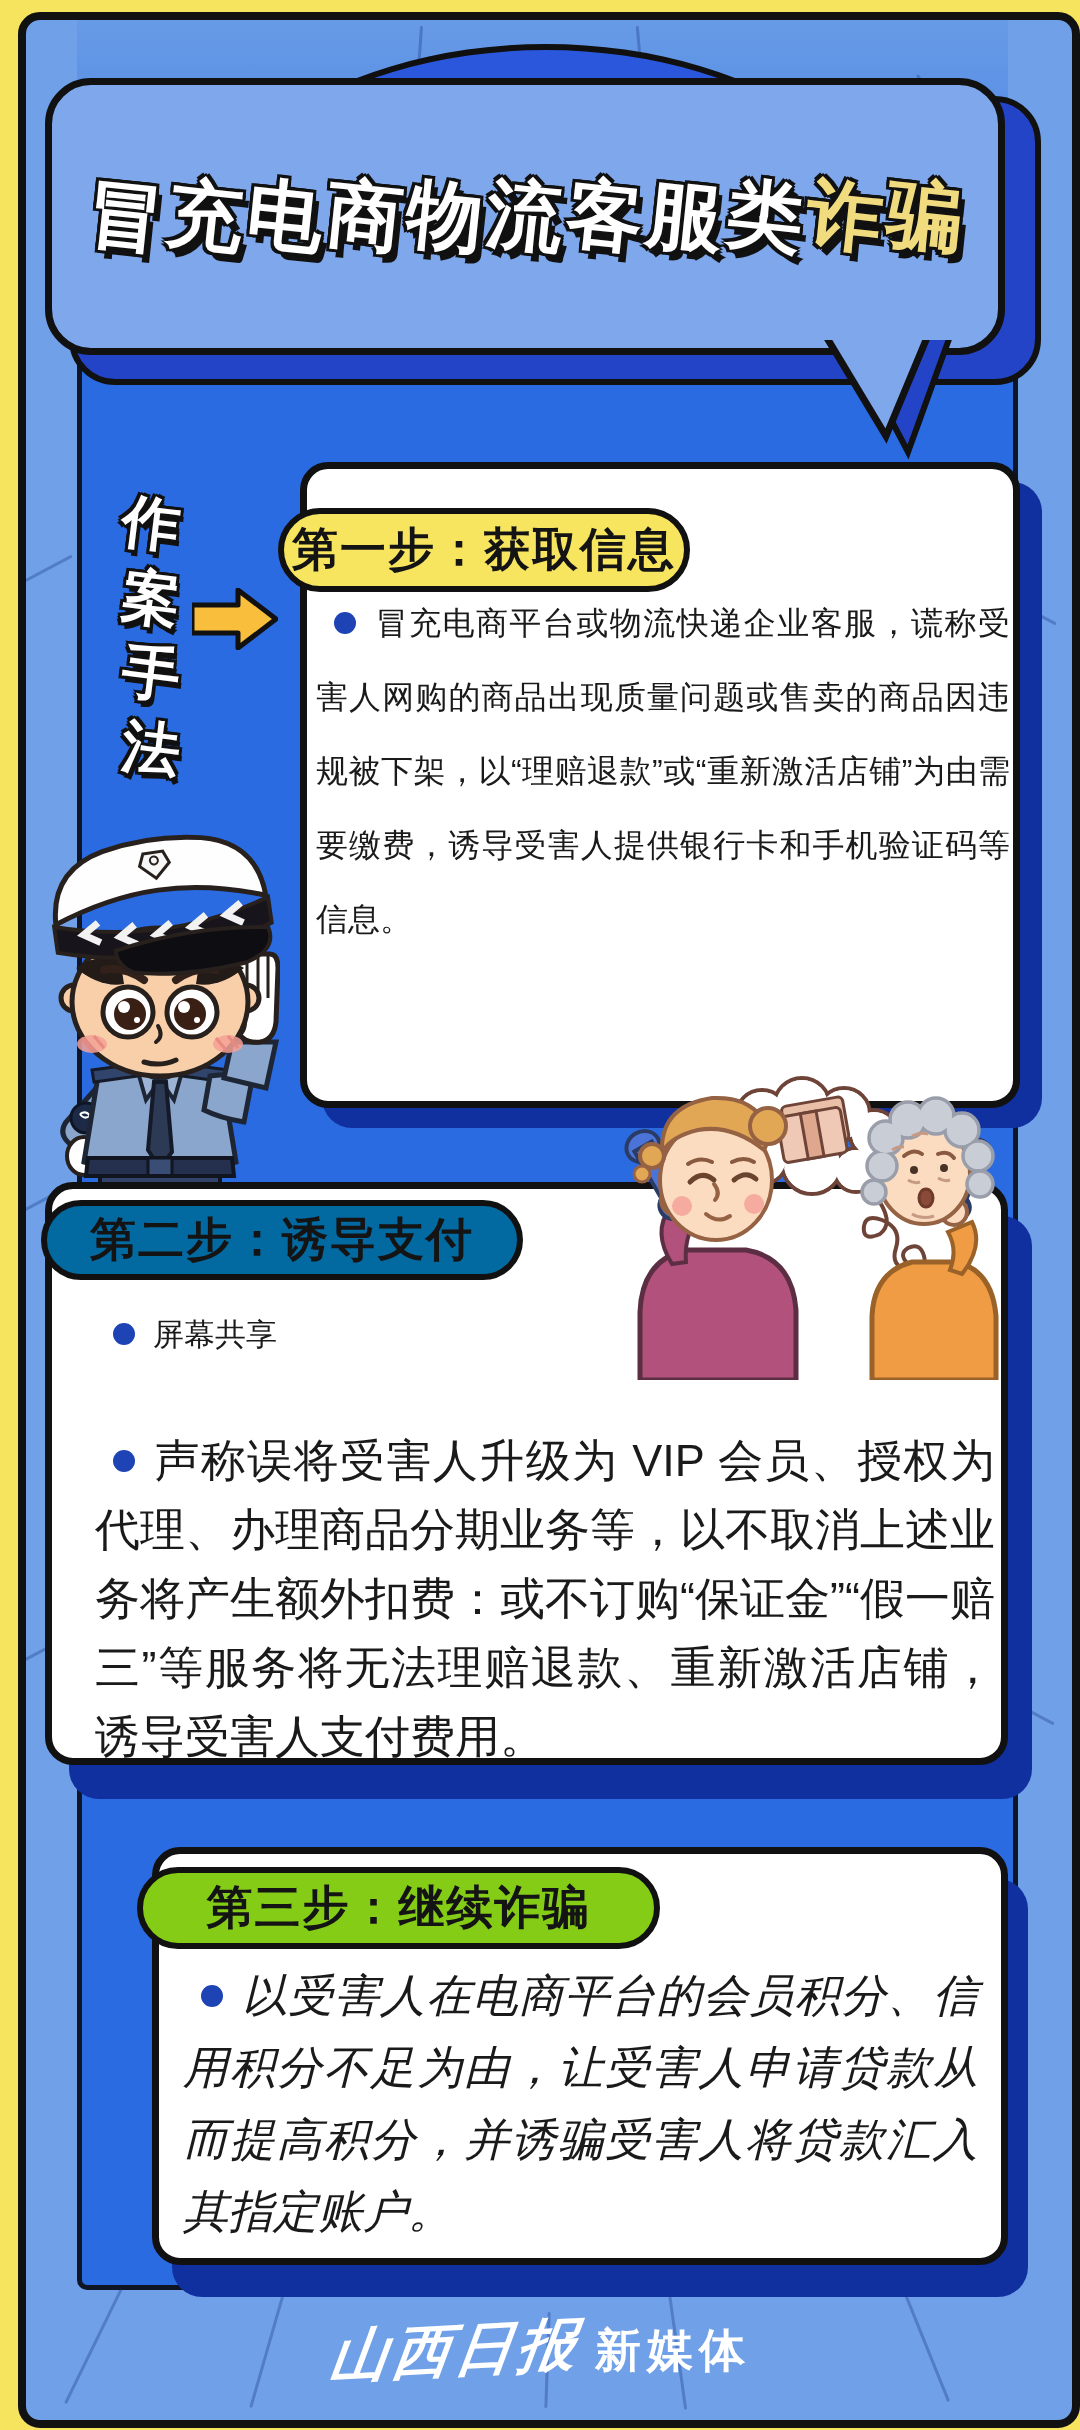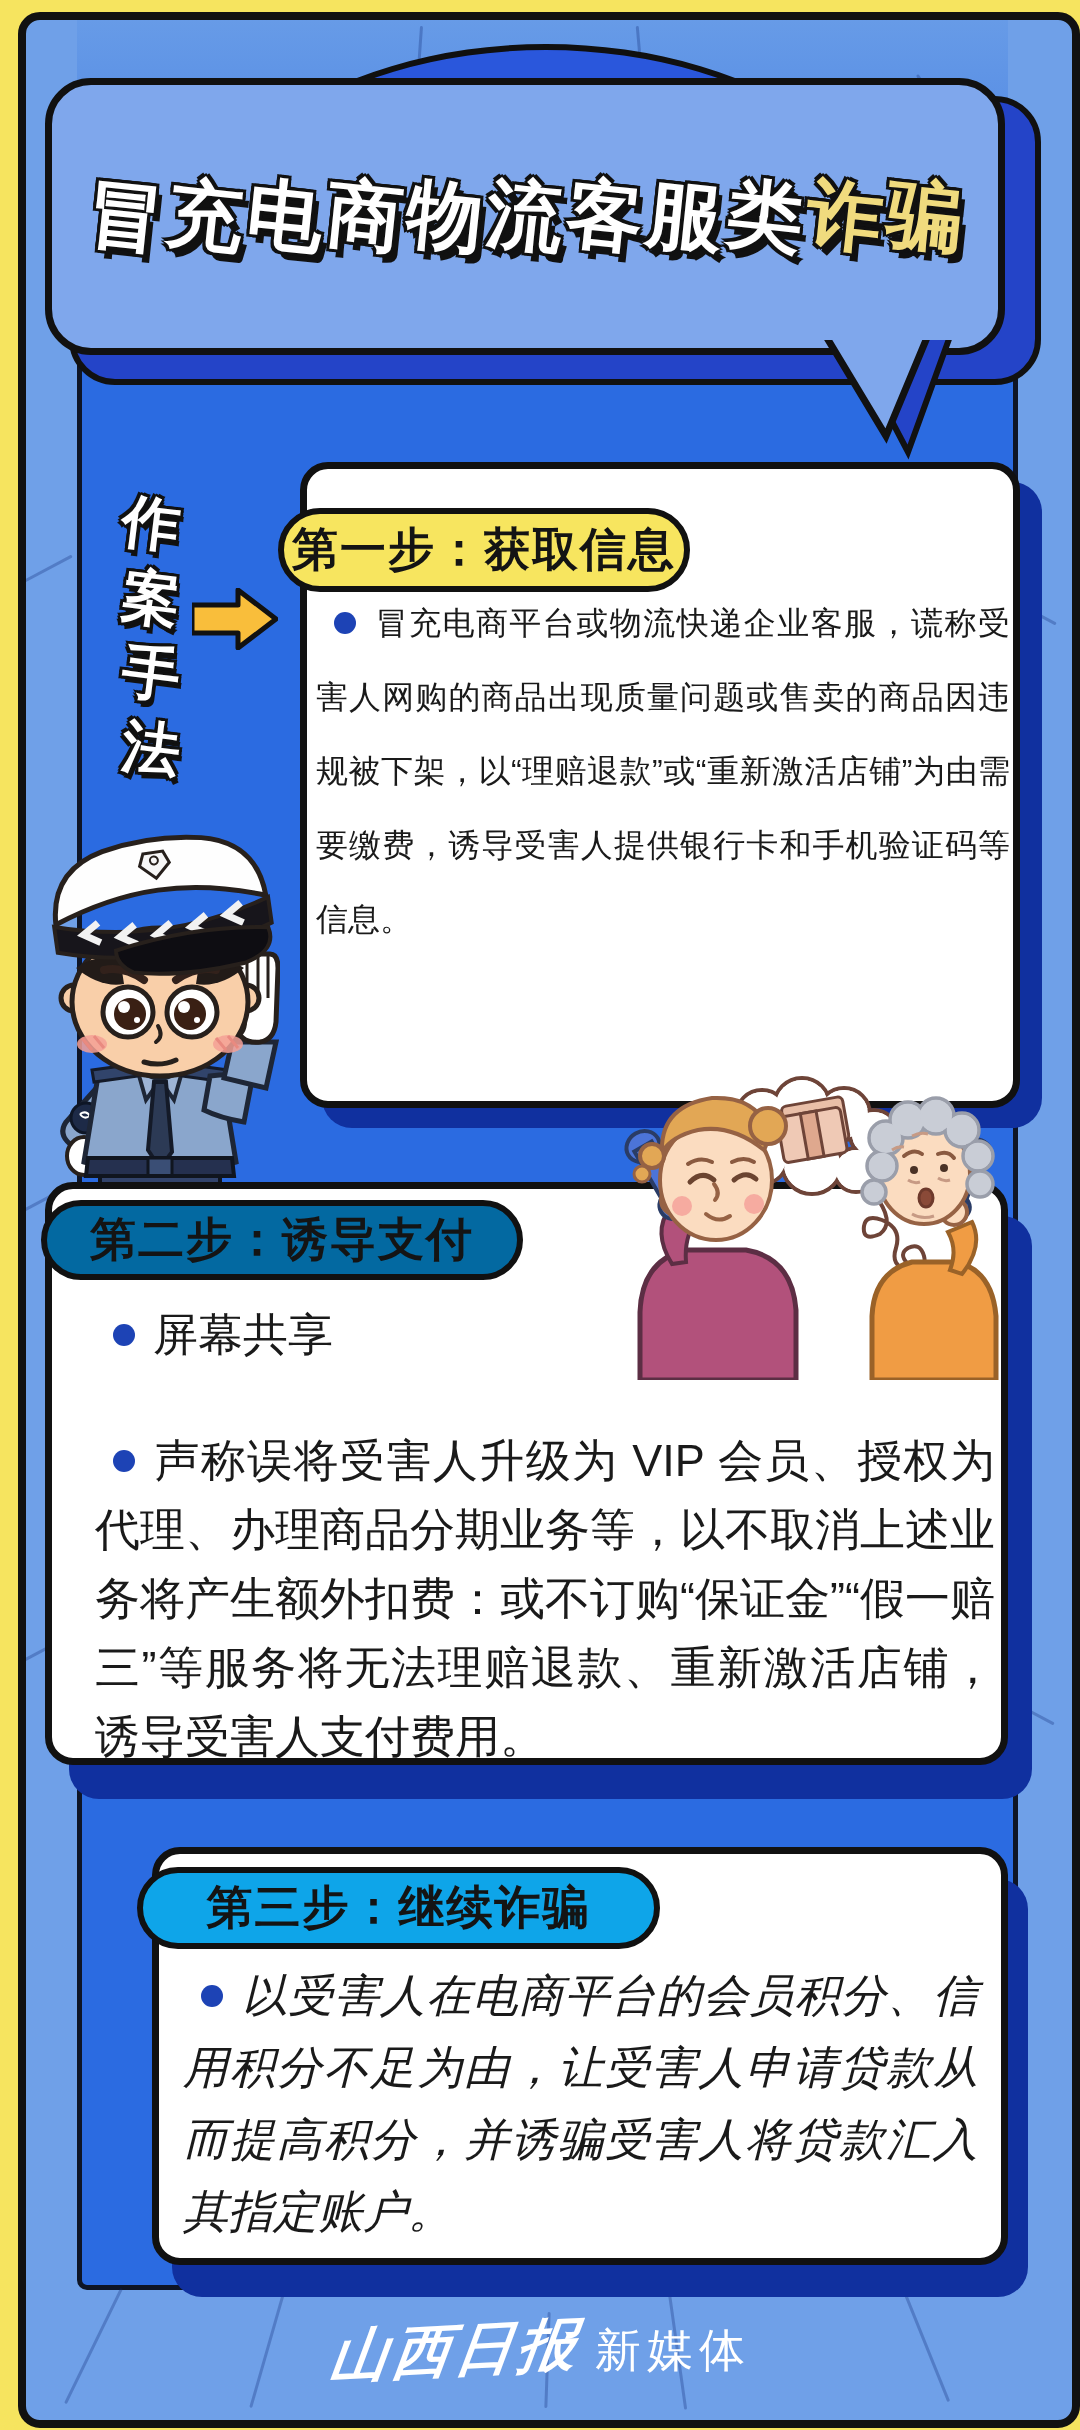--- a/index.html
+++ b/index.html
@@ -35,34 +35,34 @@
   .title span.hl{color:#F0DB7E;}
   .side-label{position:absolute;left:96px;top:476px;width:86px;}
   .side-label span{display:block;font-size:58px;font-weight:900;color:#fff;line-height:1;
     margin-bottom:17px;transform:rotate(7deg);
     text-shadow:3px 0 #111,-3px 0 #111,0 3px #111,0 -3px #111,3px 3px #111,-3px 3px #111,3px -3px #111,-3px -3px #111,4px 6px 0 #111;}
   .cshadow{position:absolute;background:#10309F;border-radius:30px;}
   .card{position:absolute;background:#fff;border:7px solid #111;border-radius:28px;box-sizing:border-box;}
   .pill{position:absolute;box-sizing:border-box;border:6px solid #111;border-radius:46px;
     display:flex;align-items:center;justify-content:center;
     font-size:46px;font-weight:900;color:#141414;letter-spacing:2px;white-space:nowrap;}
-  .pill1{background:#F7E55F;margin-top:28px;} .pill2{background:#0369a1;} .pill3{background:#0ea5e9;}
+  .pill1{background:#F7E55F;margin-top:28px;} .pill2{background:#0369a1;} .pill3{background:#84cc16;}
   .para{position:absolute;margin:0;color:#1A1A1A;text-align:justify;font-weight:500;}
   .dot{display:inline-block;width:22px;height:22px;border-radius:50%;background:#1D43B5;
     margin:0 18px 6px 18px;vertical-align:middle;}
   .b1{left:290px;top:566px;width:694px;font-size:32px;line-height:74px;}
-  .b2a{left:69px;top:1285px;width:900px;font-size:45px;line-height:60px;}
+  .b2a{left:69px;top:1285px;width:900px;font-size:31px;line-height:60px;}
   .b2b{left:69px;top:1406px;width:900px;font-size:45px;line-height:69px;}
   .b3{left:157px;top:1940px;width:795px;font-size:45px;line-height:72px;font-style:italic;}
   .illu{position:absolute;}
   .footer{position:absolute;left:0;top:2292px;width:1030px;display:flex;align-items:center;
     justify-content:center;gap:16px;color:#fff;}
   .brand-script{font-size:58px;font-weight:900;font-style:italic;letter-spacing:4px;
     transform:skewX(-10deg) rotate(-3deg);}
-  .brand-suffix{font-size:46px;font-weight:400;letter-spacing:6px;}
+  .brand-suffix{font-size:46px;font-weight:700;letter-spacing:6px;}
 </style>
 </head>
 <body>
 
 <div class="panel">
 
   <div class="top-shade"></div>
 
   <div class="gl" style="left:392px;top:6px;height:58px;transform:rotate(4deg)"></div>
   <div class="gl" style="left:612px;top:6px;height:52px;transform:rotate(-5deg)"></div>

